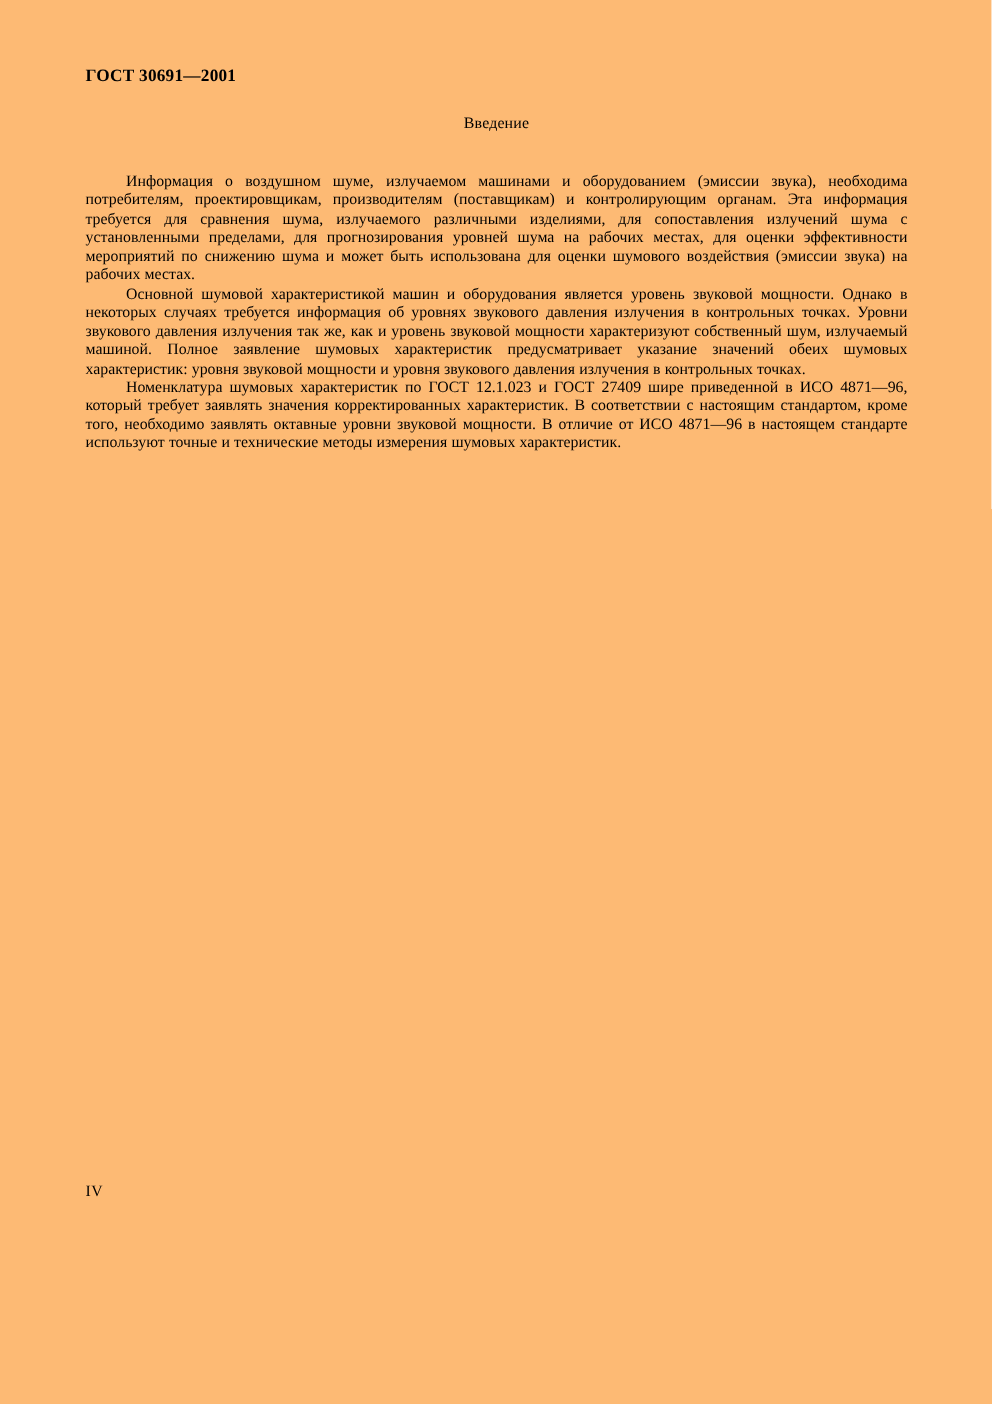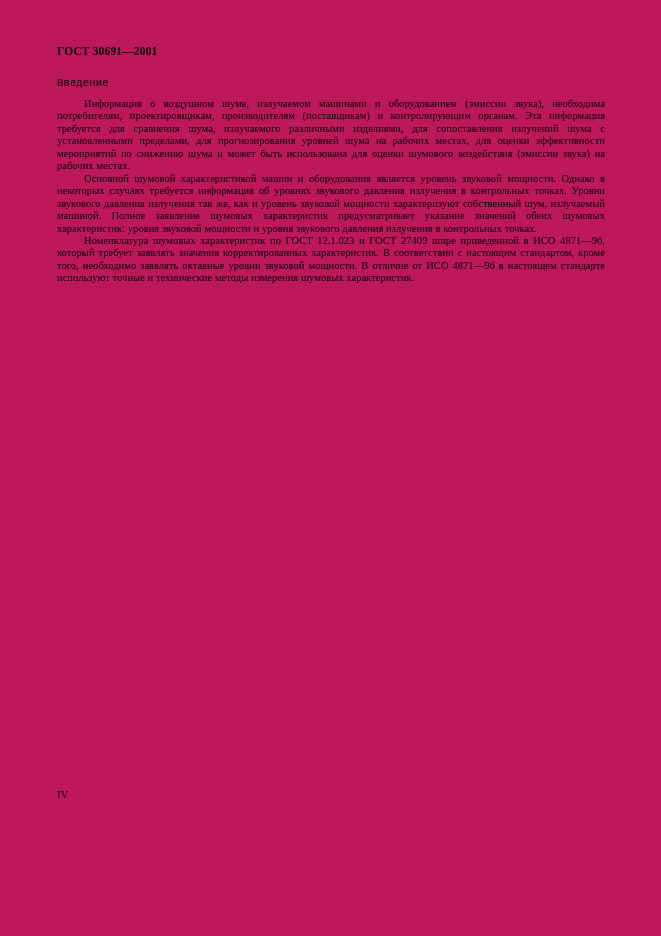--- a/index.html
+++ b/index.html
@@ -10,21 +10,21 @@
   }
   body {
     font-family: "Liberation Serif", "DejaVu Serif", serif;
     color: #000000;
   }
   .page {
     position: relative;
     width: 661px;
     height: 936px;
     margin: 0 auto;
-    background: #be185d;
+    background: #fdba74;
     overflow: hidden;
     -webkit-font-smoothing: antialiased;
   }
 
   
   .running-head {
     position: absolute;
     left: 57px;
     top: 44px;
     font-size: 11.5px;
@@ -33,31 +33,31 @@
     white-space: nowrap;
     line-height: 14px;
   }
 
   
   .section-title {
     position: absolute;
     left: 57px;
     top: 76px;
     width: 548px;
+    text-align: center;
     font-size: 10.6px;
     line-height: 14px;
     letter-spacing: 0.1px;
-    font-family: Liberation Mono, monospace;
   }
 
   
   .body-block {
     position: absolute;
     left: 57px;
-    top: 98px;
+    top: 116px;
     width: 548px;
   }
   .para {
     margin: 0;
     font-size: 10.55px;
     line-height: 12.45px;
     text-align: justify;
     text-justify: inter-word;
     text-indent: 27px;
     letter-spacing: 0.01px;

